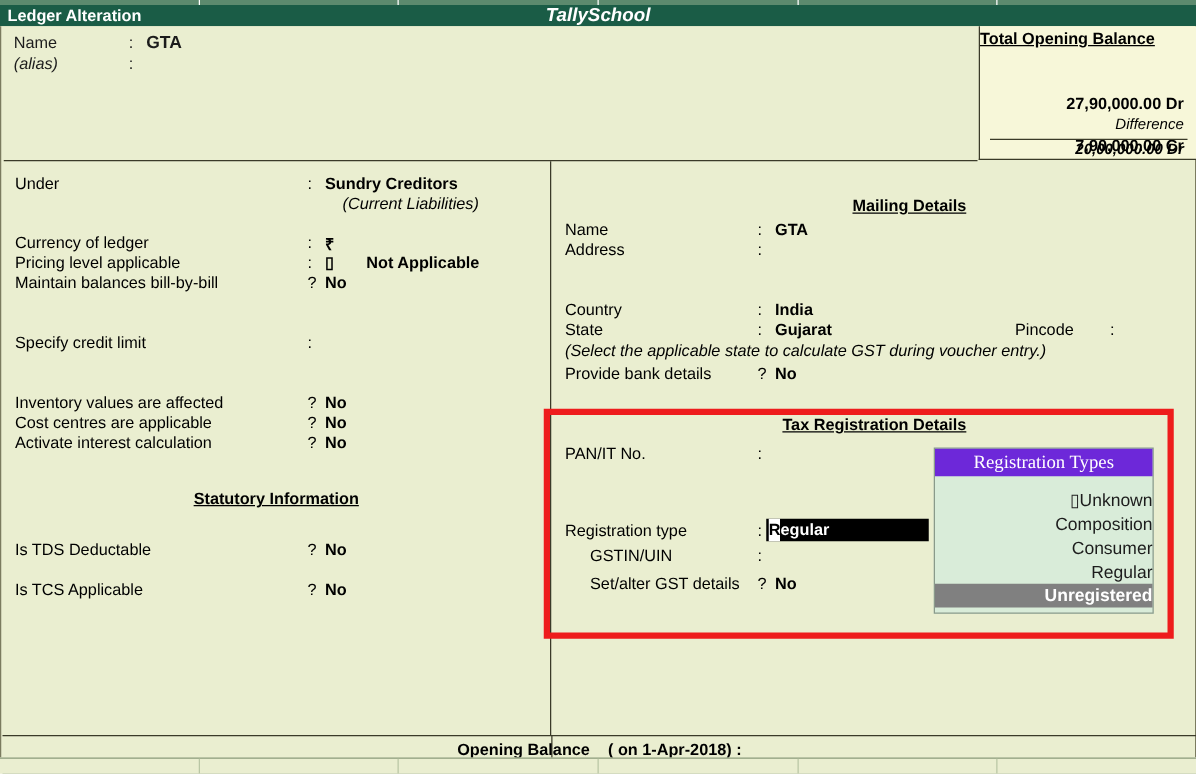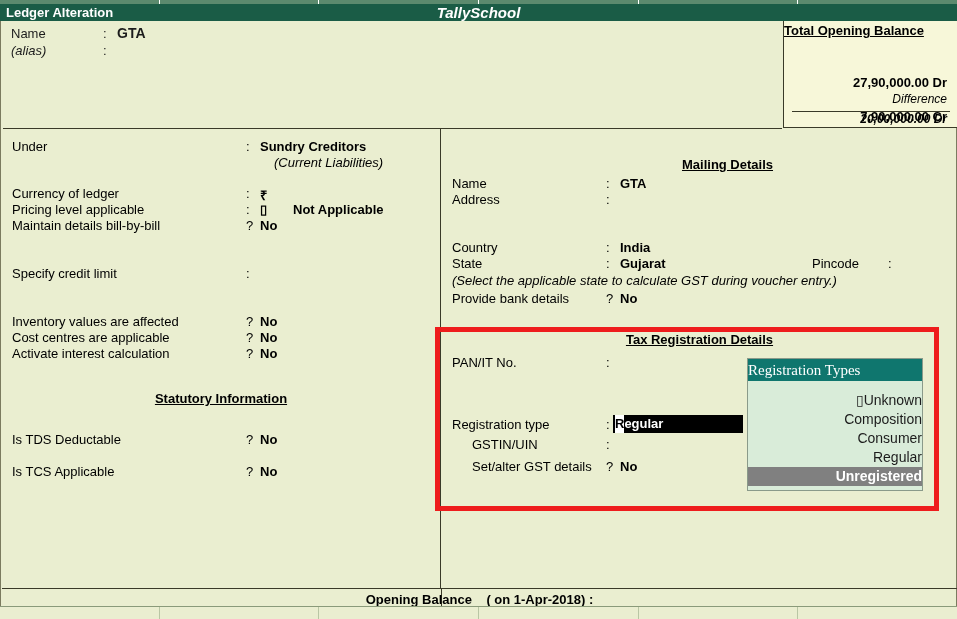--- a/index.html
+++ b/index.html
@@ -145,23 +145,23 @@
     pointer-events: none;
   }
 
   
   .dropdown {
     position: absolute; left: 746px; top: 337px; width: 176px; height: 133px;
     border: 1px solid #8a9a8a;
     background: #d9ecd9;
   }
   .dropdown .dd-head {
-    height: 22px; background: #0f766e; color: #ffffff;
+    height: 22px; background: #6d28d9; color: #ffffff;
     font-family: "Liberation Serif", serif;
-    font-size: 15px; line-height: 22px;
+    font-size: 15px; text-align: center; line-height: 22px;
   }
   .dropdown .dd-list { position: relative; padding-top: 10px; text-align: right; }
   .dropdown .dd-item {
     height: 19px; line-height: 19px; font-size: 14px;
     padding-left: 6px; color: #1c1c1c;
   }
   .dropdown .dd-item.sel {
     background: #808080; color: #ffffff; font-weight: bold;
   }
   .dropdown .dd-item .mk {
@@ -260,21 +260,21 @@
       </div>
 
       <div class="frow" style="top:73px;">
         <span class="k">Pricing level applicable</span>
         <span class="sep" style="left:234px;">:</span>
         <span class="v" style="left:248px;">▯</span>
         <span class="v" style="left:262px;padding-left:19px;">Not Applicable</span>
       </div>
 
       <div class="frow" style="top:89px;">
-        <span class="k">Maintain details bill-by-bill</span>
+        <span class="k">Maintain balances bill-by-bill</span>
         <span class="sep" style="left:234px;">?</span>
         <span class="v" style="left:248px;">No</span>
       </div>
 
       <div class="frow" style="top:137px;">
         <span class="k">Specify credit limit</span>
         <span class="sep" style="left:234px;">:</span>
       </div>
 
       <div class="frow" style="top:185px;">

